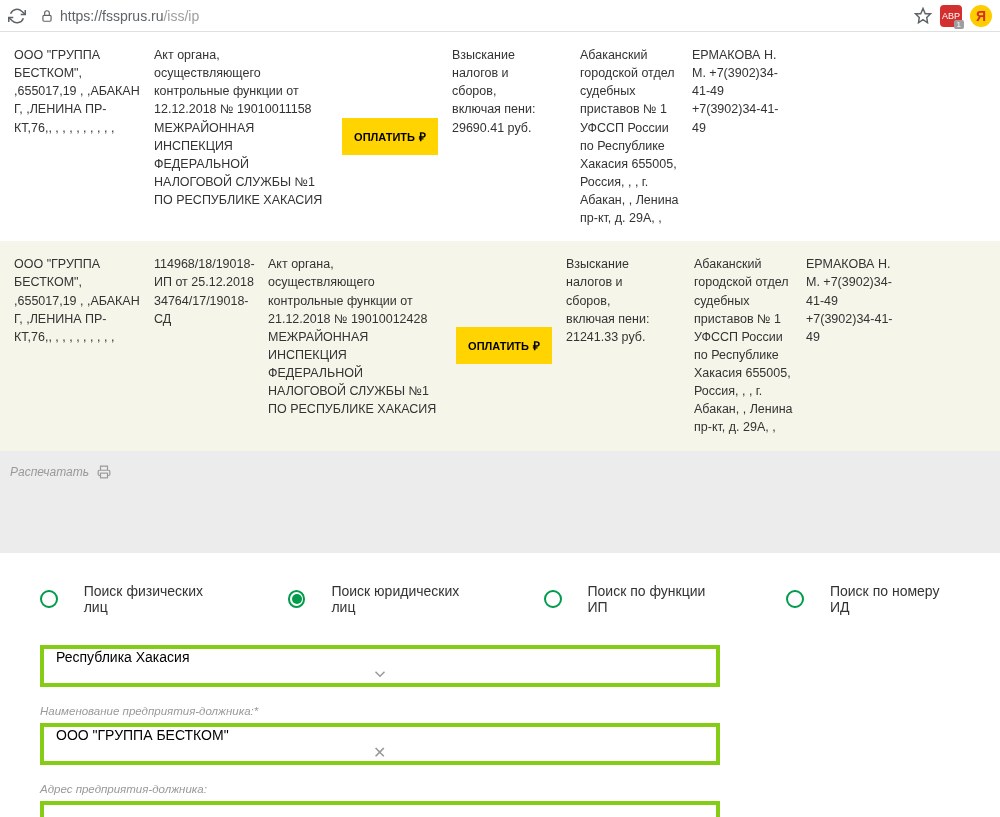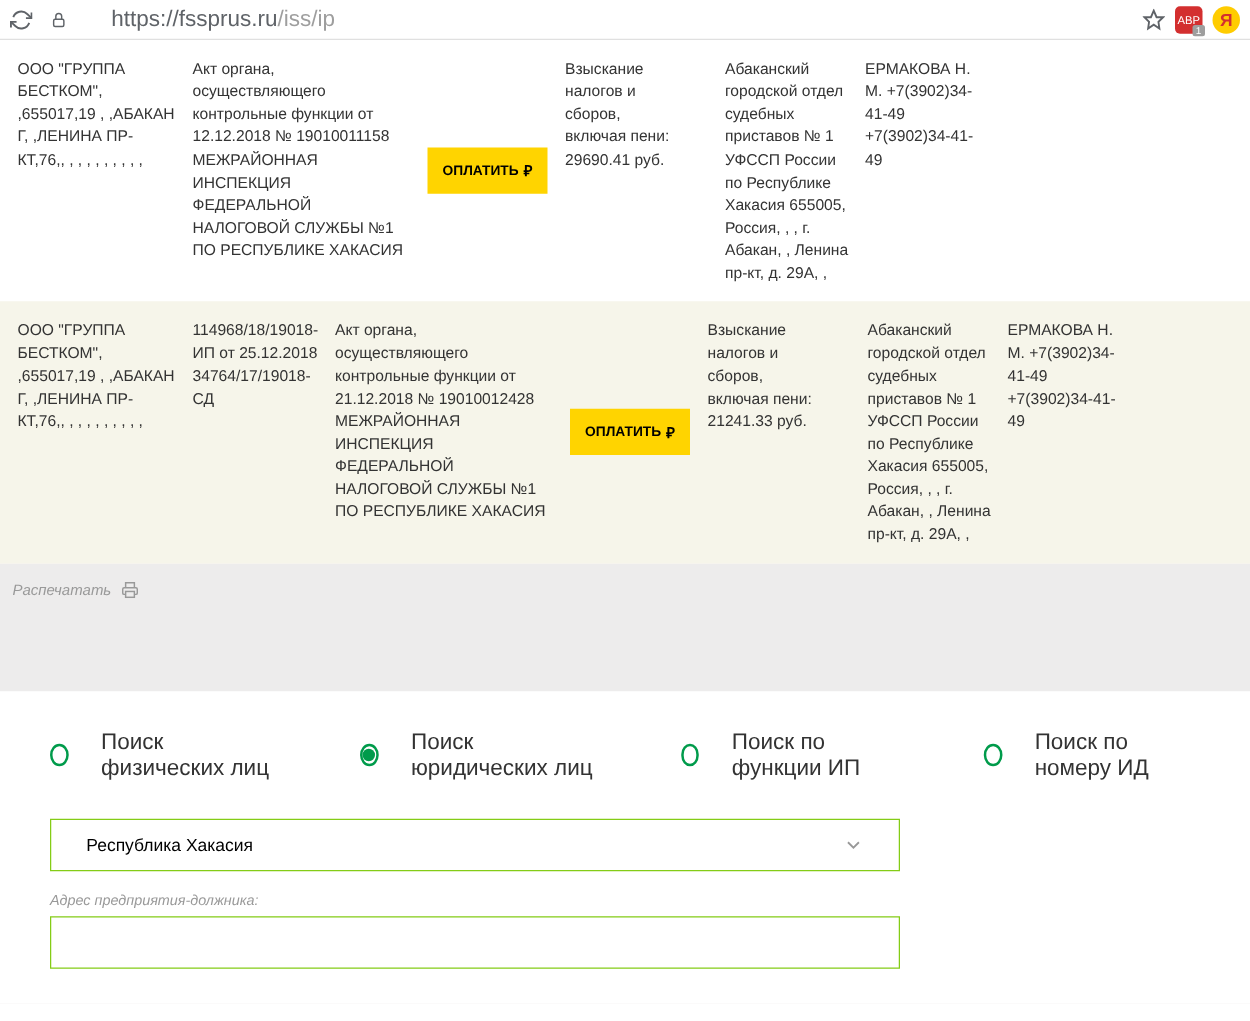--- a/index.html
+++ b/index.html
@@ -2,21 +2,21 @@
 <html><head>
 <meta charset="utf-8">
 <style>
   * { box-sizing: border-box; margin: 0; padding: 0; }
   body { font-family: Arial, sans-serif; font-size: 13px; color: #333; background: #fff; width: 1000px; }
   
   
   .browser-bar { display: flex; align-items: center; height: 32px; background: #fff; border-bottom: 1px solid #e0e0e0; padding: 0 8px; }
   .reload-icon { width: 18px; height: 18px; margin-right: 8px; color: #5f6368; }
   .lock-icon { width: 14px; height: 14px; margin: 0 6px; color: #5f6368; }
-  .url-bar { flex: 1; font-size: 18px; color: #5f6368; margin-left: 29px; }
+  .url-bar { flex: 1; font-size: 14px; color: #5f6368; }
   .url-bar .path { color: #9e9e9e; }
   .star-icon { width: 18px; height: 18px; margin-left: 8px; color: #5f6368; }
   .ext-badge { width: 22px; height: 22px; margin-left: 8px; border-radius: 4px; display: flex; align-items: center; justify-content: center; font-size: 9px; color: #fff; position: relative; text-align: center; }
   .ext-red { background: #d32f2f; }
   .ext-badge .count { position: absolute; bottom: -2px; right: -2px; background: #9e9e9e; color: #fff; font-size: 8px; padding: 0 3px; border-radius: 2px; }
   .ext-yandex { width: 22px; height: 22px; margin-left: 8px; border-radius: 50%; background: #ffcc00; display: flex; align-items: center; justify-content: center; color: #d32f2f; font-weight: bold; font-size: 14px; }
   
   
   .row { display: flex; padding: 14px 8px; line-height: 1.45; }
   .row.alt { background: #f6f5ea; }
@@ -31,27 +31,27 @@
   
   .pay-btn { background: #ffd400; border: none; padding: 10px 12px; font-size: 11px; font-weight: bold; cursor: pointer; display: flex; align-items: center; gap: 4px; }
   .pay-btn .ruble { font-size: 12px; }
   
   .print-link { padding: 14px 10px; color: #999; font-style: italic; font-size: 12px; display: flex; align-items: flex-start; gap: 8px; }
   .print-icon { width: 14px; height: 14px; }
   
   
   .search-section { background: #fff; margin-top: 60px; padding: 30px 40px 10px; }
   .radio-row { display: flex; gap: 60px; margin-bottom: 30px; }
-  .radio-item { display: flex; align-items: center; gap: 26px; font-size: 18px; cursor: pointer; }
+  .radio-item { display: flex; align-items: center; gap: 26px; font-size: 14px; cursor: pointer; }
   .radio-outer { width: 18px; height: 18px; border: 2px solid #009b4b; border-radius: 50%; display: flex; align-items: center; justify-content: center; }
   .radio-inner { width: 10px; height: 10px; background: #009b4b; border-radius: 50%; }
   
   .form-field { margin-bottom: 18px; max-width: 680px; }
   .form-label { font-size: 11.5px; color: #999; font-style: italic; margin-bottom: 6px; display: block; }
-  .form-input-wrap { position: relative; border: 1px solid #84cc16; background: #fff; height: 42px; display: flex; align-items: center; padding: 0 28px; }
+  .form-input-wrap { position: relative; border: 4px solid #84cc16; background: #fff; height: 42px; display: flex; align-items: center; padding: 0 12px; flex-direction: column; }
   .form-input { border: none; outline: none; font-size: 14px; width: 100%; background: transparent; }
   .chevron-icon { width: 18px; height: 18px; color: #999; }
   .clear-icon { width: 14px; height: 14px; color: #999; cursor: pointer; font-size: 16px; }
   
   .page-bg { background: #edecec; }
 </style>
 </head>
 <body>
 
 <div class="browser-bar">
@@ -140,20 +140,27 @@
 
     <div class="form-field">
       <div class="form-input-wrap">
         <input class="form-input" readonly="" value="Республика Хакасия" style="">
         <svg class="chevron-icon" viewBox="0 0 24 24" fill="none" stroke="currentColor" stroke-width="2">
             <polyline points="6 9 12 15 18 9"></polyline>
           </svg>
       </div>
     </div>
 
+    <div class="form-field">
+      <label class="form-label">Наименование предприятия-должника:*</label>
+      <div class="form-input-wrap">
+        <input class="form-input" value="ООО &quot;ГРУППА БЕСТКОМ&quot;" style="">
+        <span class="clear-icon">✕</span>
+      </div>
+    </div>
 
     <div class="form-field">
       <label class="form-label">Адрес предприятия-должника:</label>
       <div class="form-input-wrap">
         
         
       </div>
     </div>
   </div>
 </div>

